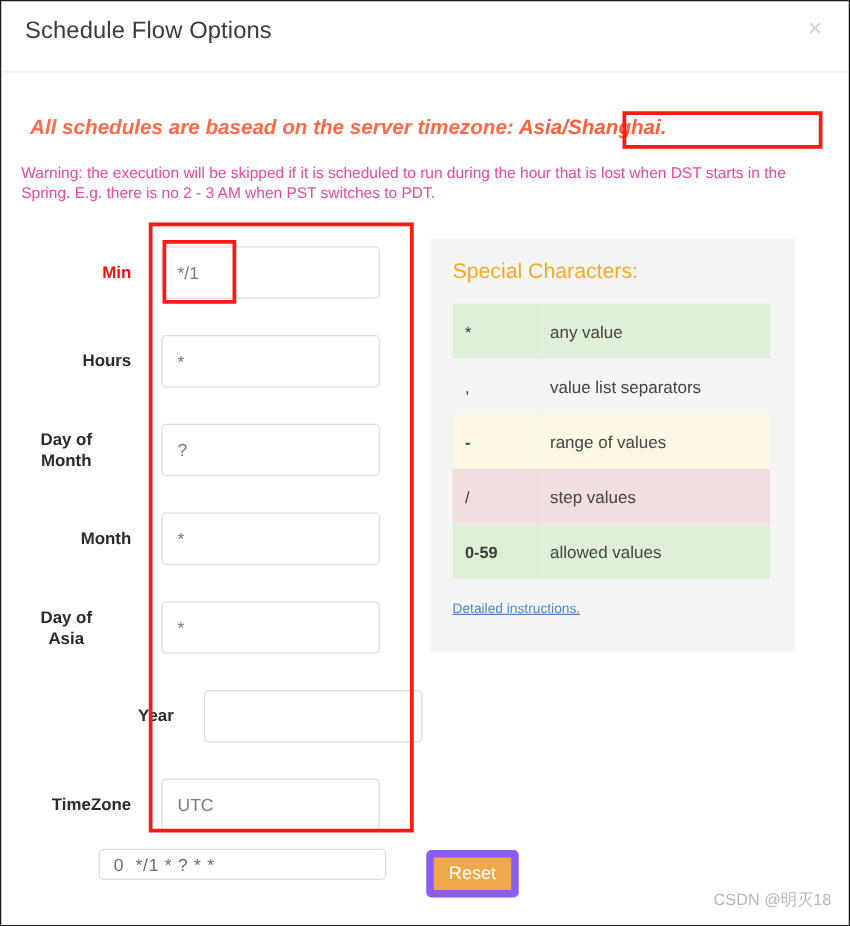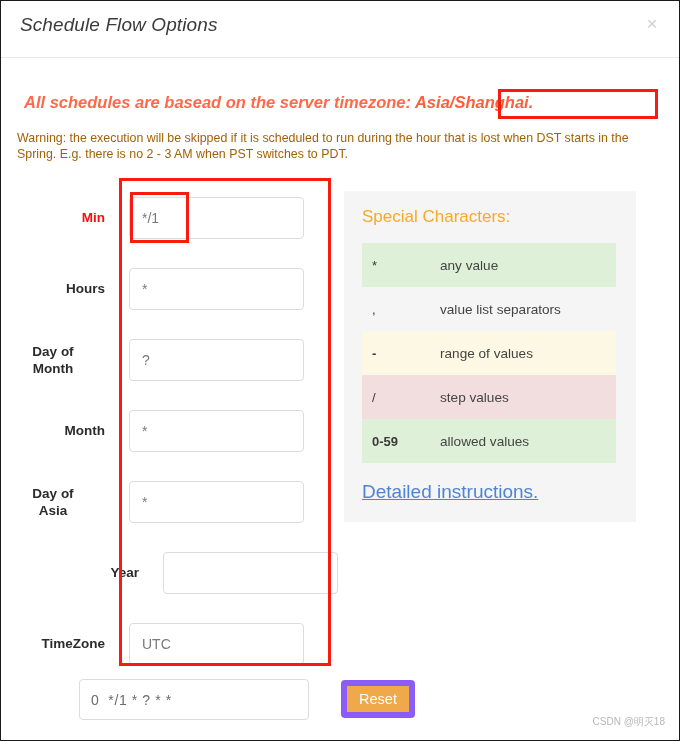--- a/index.html
+++ b/index.html
@@ -31,21 +31,20 @@
   }
   .modal-title {
     position: absolute;
     left: 19px;
     top: 13px;
     font-size: 19px;
     color: #3b3b3b;
     font-weight: normal;
     letter-spacing: .1px;
     white-space: nowrap;
-    font-style: italic;
   }
   .close-icon {
     position: absolute;
     right: 17px;
     top: 13px;
     width: 20px;
     height: 20px;
     color: #cfcfcf;
     font-size: 19px;
     line-height: 20px;
@@ -70,21 +69,21 @@
   }
   .tz-notice .tz-value {
     color: #fd5f3d;
   }
   .dst-warning {
     position: absolute;
     left: 16px;
     top: 129px;
     width: 640px;
     font-size: 12.4px;
-    color: #a16207;
+    color: #ec4899;
     line-height: 16px;
   }
 
   
   .annot {
     position: absolute;
     border: 3px solid #f91b10;
     box-sizing: border-box;
     pointer-events: none;
     z-index: 40;
@@ -142,21 +141,21 @@
     outline: none;
   }
   .form-input::placeholder { color: #9b9b9b; opacity: 1; }
 
   
   .cron-input {
     position: absolute;
     left: 78px;
     top: 678px;
     width: 230px;
-    height: 41px;
+    height: 25px;
     box-sizing: border-box;
     border: 1px solid #dcdcdc;
     border-radius: 4px;
     background: #ffffff;
     font-family: "Liberation Sans", sans-serif;
     font-size: 14px;
     color: #6b6b6b;
     padding: 0 11px;
     letter-spacing: .6px;
     outline: none;
@@ -222,32 +221,32 @@
   .special-table td.desc { padding-left: 6px; margin-left: 14px; }
   .row-green { background: #dff0d8; }
   .row-plain { background: transparent; }
   .row-cream { background: #fcf8e3; }
   .row-pink  { background: #f2dede; }
 
   .details-link {
     position: absolute;
     left: 18px;
     top: 290px;
-    font-size: 19px;
+    font-size: 11px;
     color: #4c85d8;
     text-decoration: underline;
     cursor: pointer;
   }
 
   
   .watermark {
     position: absolute;
     right: 14px;
     bottom: 11px;
-    font-size: 10px;
+    font-size: 13px;
     color: #b7b7b7;
     white-space: nowrap;
   }
 </style>
 </head>
 <body>
 
 <div class="screen">
 
   <div class="modal-header">

